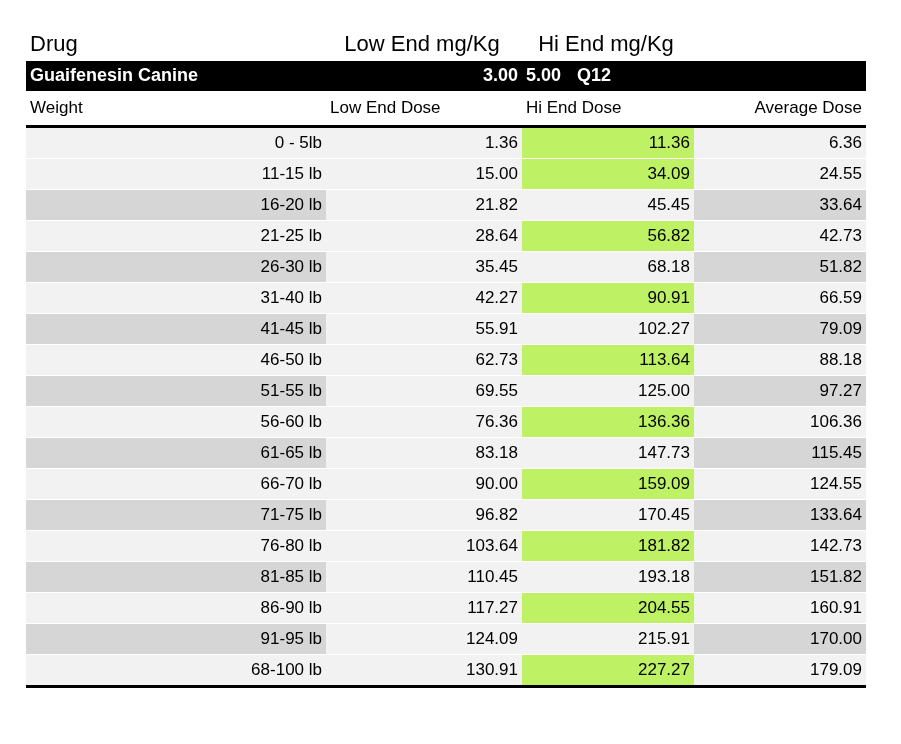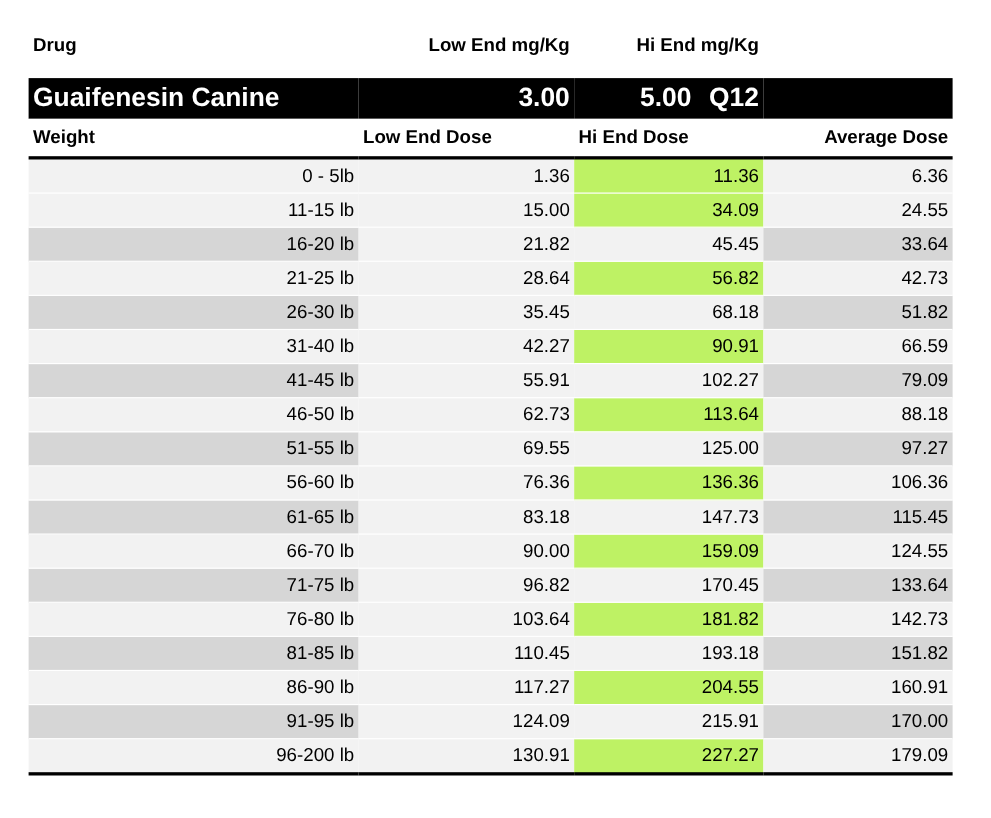--- a/index.html
+++ b/index.html
@@ -28,49 +28,49 @@
     margin-top: 28px;
     font-size: 17px;
   }
   col.c-weight { width: 300px; }
   col.c-low    { width: 196px; }
   col.c-hi     { width: 172px; }
   col.c-avg    { width: 172px; }
 
   
   tr.drug-head td {
-    padding: 3px 4px 20px 4px;
-    font-size: 17px;
-    font-weight: bold;
+    padding: 3px 4px 4px 4px;
+    font-size: 22px;
+    font-weight: normal;
     vertical-align: bottom;
     border: none;
   }
   tr.drug-head td.lbl-left { text-align: left; }
-  tr.drug-head td.lbl-mid  { text-align: right; padding-left: 0; }
+  tr.drug-head td.lbl-mid  { text-align: center; padding-left: 0; }
 
   
   tr.drug-band td {
     background: #000000;
     color: #ffffff;
     font-weight: bold;
-    font-size: 24px;
+    font-size: 18px;
     padding: 4px 4px 5px 4px;
     border: none;
   }
   tr.drug-band td.band-name { text-align: left; }
   tr.drug-band td.band-num  { text-align: right; }
-  tr.drug-band td.band-num-q12 { text-align: right; white-space: nowrap; }
+  tr.drug-band td.band-num-q12 { text-align: left; white-space: nowrap; }
   .q12 {
     display: inline-block;
     margin-left: 16px;
   }
 
   
   tr.col-head td {
-    font-weight: bold;
+    font-weight: normal;
     font-size: 17px;
     padding: 7px 4px 7px 4px;
     border-bottom: 3px solid #000000;
     background: #ffffff;
   }
   tr.col-head td.h-weight { text-align: left; }
   tr.col-head td.h-low    { text-align: left; }
   tr.col-head td.h-hi     { text-align: left; }
   tr.col-head td.h-avg    { text-align: right; }
 
@@ -222,20 +222,20 @@
           <td class="d-num d-hi">204.55</td>
           <td class="d-num d-avg">160.91</td>
         </tr>
         <tr class="data-row band-dark">
           <td class="d-weight">91-95 lb</td>
           <td class="d-num d-low">124.09</td>
           <td class="d-num d-hi">215.91</td>
           <td class="d-num d-avg">170.00</td>
         </tr>
         <tr class="data-row band-light">
-          <td class="d-weight">96-200 lb</td>
+          <td class="d-weight">68-100 lb</td>
           <td class="d-num d-low">130.91</td>
           <td class="d-num d-hi">227.27</td>
           <td class="d-num d-avg">179.09</td>
         </tr>
       </tbody>
   </table>
 </div>
 
 </body></html>

